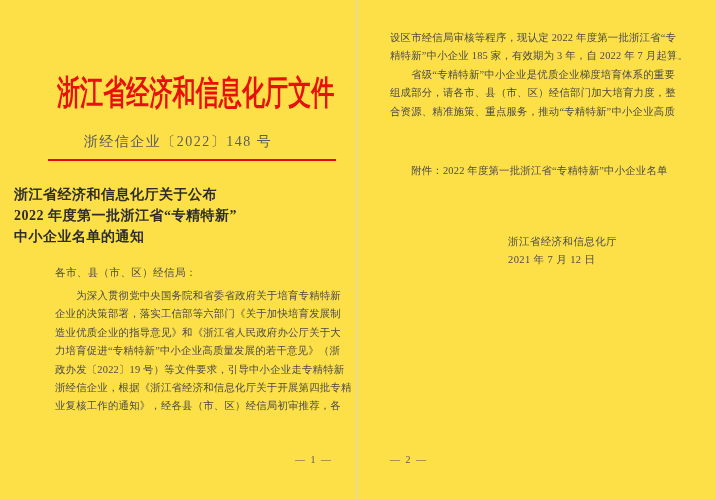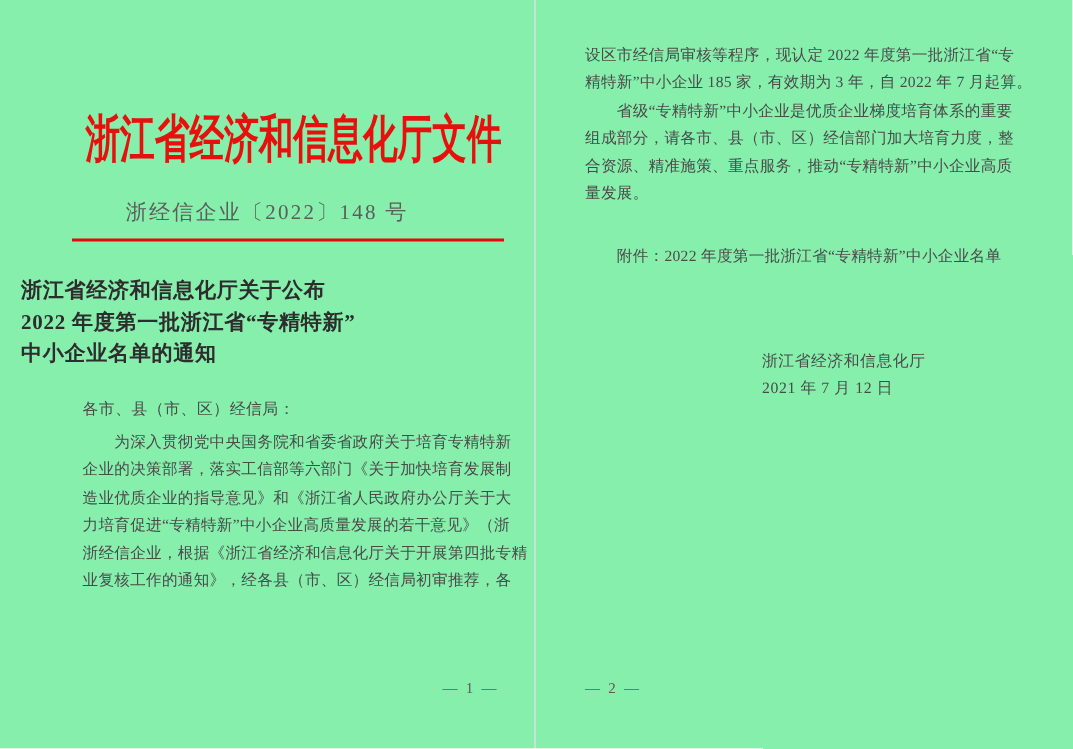--- a/index.html
+++ b/index.html
@@ -5,21 +5,21 @@
   * { margin: 0; padding: 0; box-sizing: border-box; }
   html, body { background: #ffffff; }
   .canvas {
     position: relative;
     width: 715px;
     height: 499px;
     background: #fefefe;
     overflow: hidden;
     font-family: "Liberation Serif", "DejaVu Serif", serif;
   }
-  .page { position: absolute; top: 0; height: 499px; background: #86efac; }
+  .page { position: absolute; top: 0; height: 499px; background: #fde047; }
   .page-left  { left: 0;   width: 356px; }
   .page-right { left: 357px; width: 358px; }
   .separator {
     position: absolute; left: 356px; top: 0;
     width: 1px; height: 499px; background: #d8d8d8;
   }
   .caret-mark {
     position: absolute; left: 358px; top: 293px;
     width: 0; height: 0;
     border-top: 4px solid transparent;
@@ -95,37 +95,37 @@
         <div class="t-line">浙江省经济和信息化厅关于公布</div>
         <div class="t-line">2022 年度第一批浙江省“专精特新”</div>
         <div class="t-line">中小企业名单的通知</div>
       </div>
     <div class="salutation">各市、县（市、区）经信局：</div>
     <div class="body-block p1-body">
         <div class="t-line">　　为深入贯彻党中央国务院和省委省政府关于培育专精特新</div>
         <div class="t-line">企业的决策部署，落实工信部等六部门《关于加快培育发展制</div>
         <div class="t-line">造业优质企业的指导意见》和《浙江省人民政府办公厅关于大</div>
         <div class="t-line">力培育促进“专精特新”中小企业高质量发展的若干意见》（浙</div>
+        <div class="t-line">政办发〔2022〕19 号）等文件要求，引导中小企业走专精特新</div>
         <div class="t-line">浙经信企业，根据《浙江省经济和信息化厅关于开展第四批专精</div>
         <div class="t-line">业复核工作的通知》，经各县（市、区）经信局初审推荐，各</div>
       </div>
     <div class="page-num p1-num">— 1 —</div>
   </div>
 
   <div class="separator"></div>
   <div class="caret-mark"></div>
 
   <div class="page page-right">
     <div class="body-block p2-body">
         <div class="t-line">设区市经信局审核等程序，现认定 2022 年度第一批浙江省“专</div>
         <div class="t-line">精特新”中小企业 185 家，有效期为 3 年，自 2022 年 7 月起算。</div>
         <div class="t-line">　　省级“专精特新”中小企业是优质企业梯度培育体系的重要</div>
         <div class="t-line">组成部分，请各市、县（市、区）经信部门加大培育力度，整</div>
         <div class="t-line">合资源、精准施策、重点服务，推动“专精特新”中小企业高质</div>
-        <div class="t-line">量发展。</div>
       </div>
     <div class="attachment-line">　　附件：2022 年度第一批浙江省“专精特新”中小企业名单</div>
     <div class="signature">
       <div class="t-line">浙江省经济和信息化厅</div>
       <div class="t-line">2021 年 7 月 12 日</div>
     </div>
     <div class="page-num p2-num">— 2 —</div>
   </div>
 
 </div>

